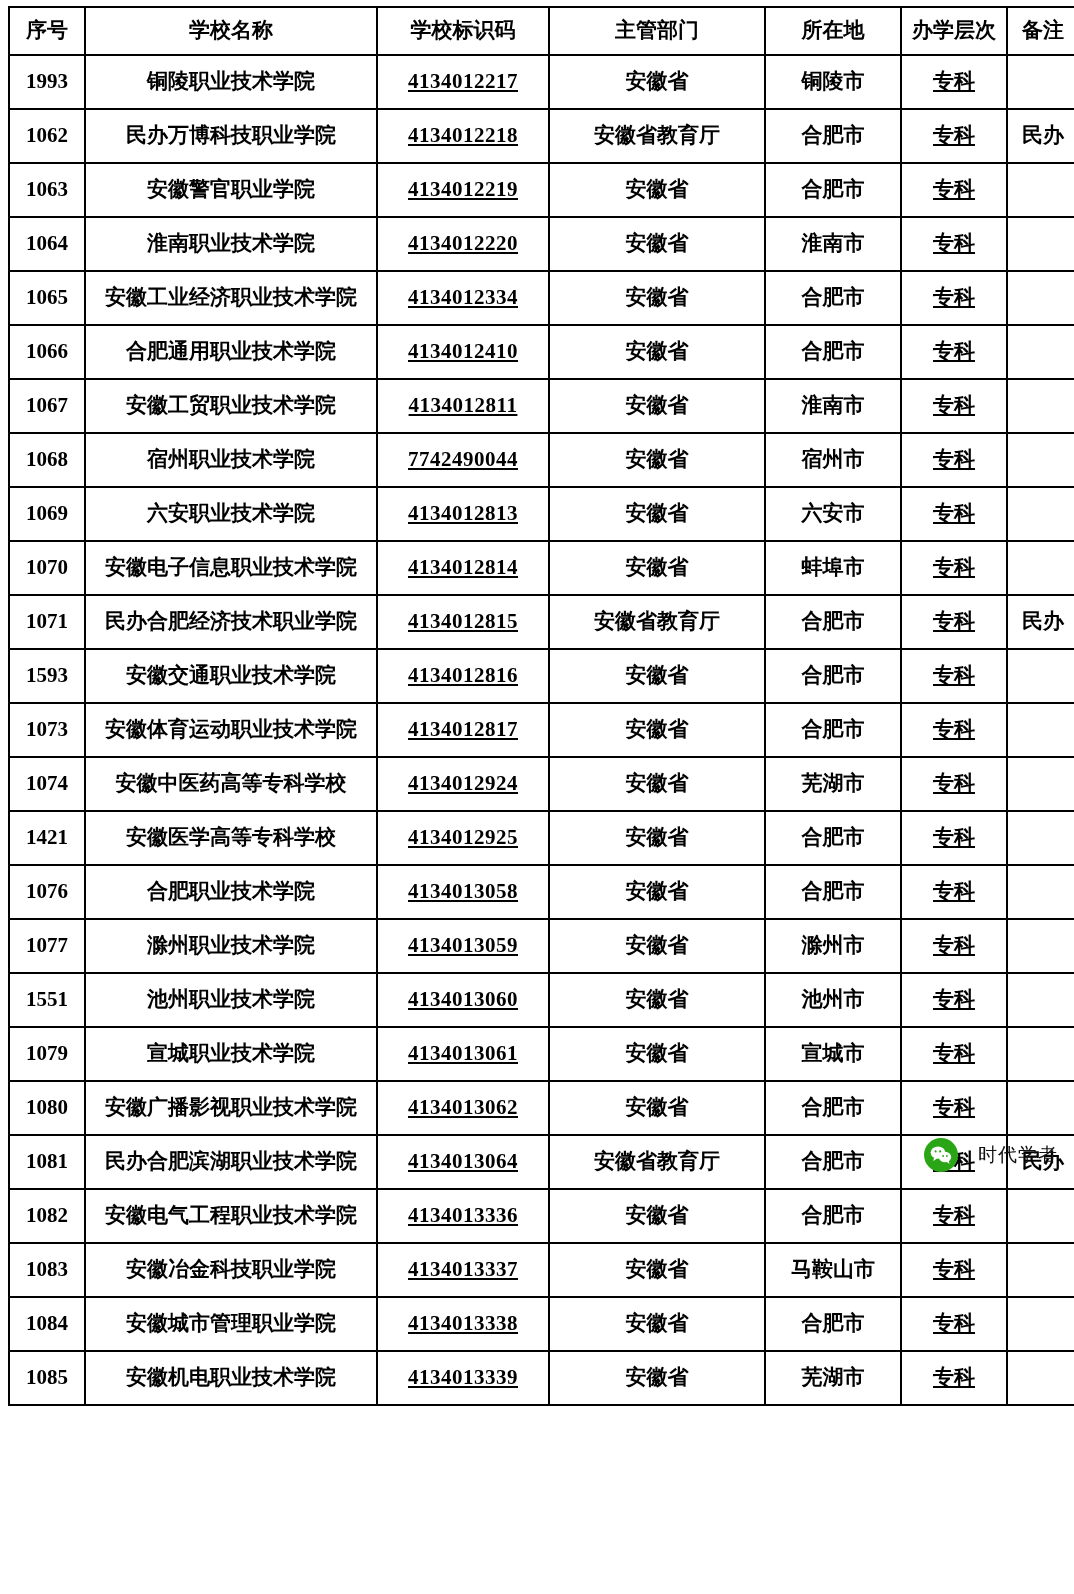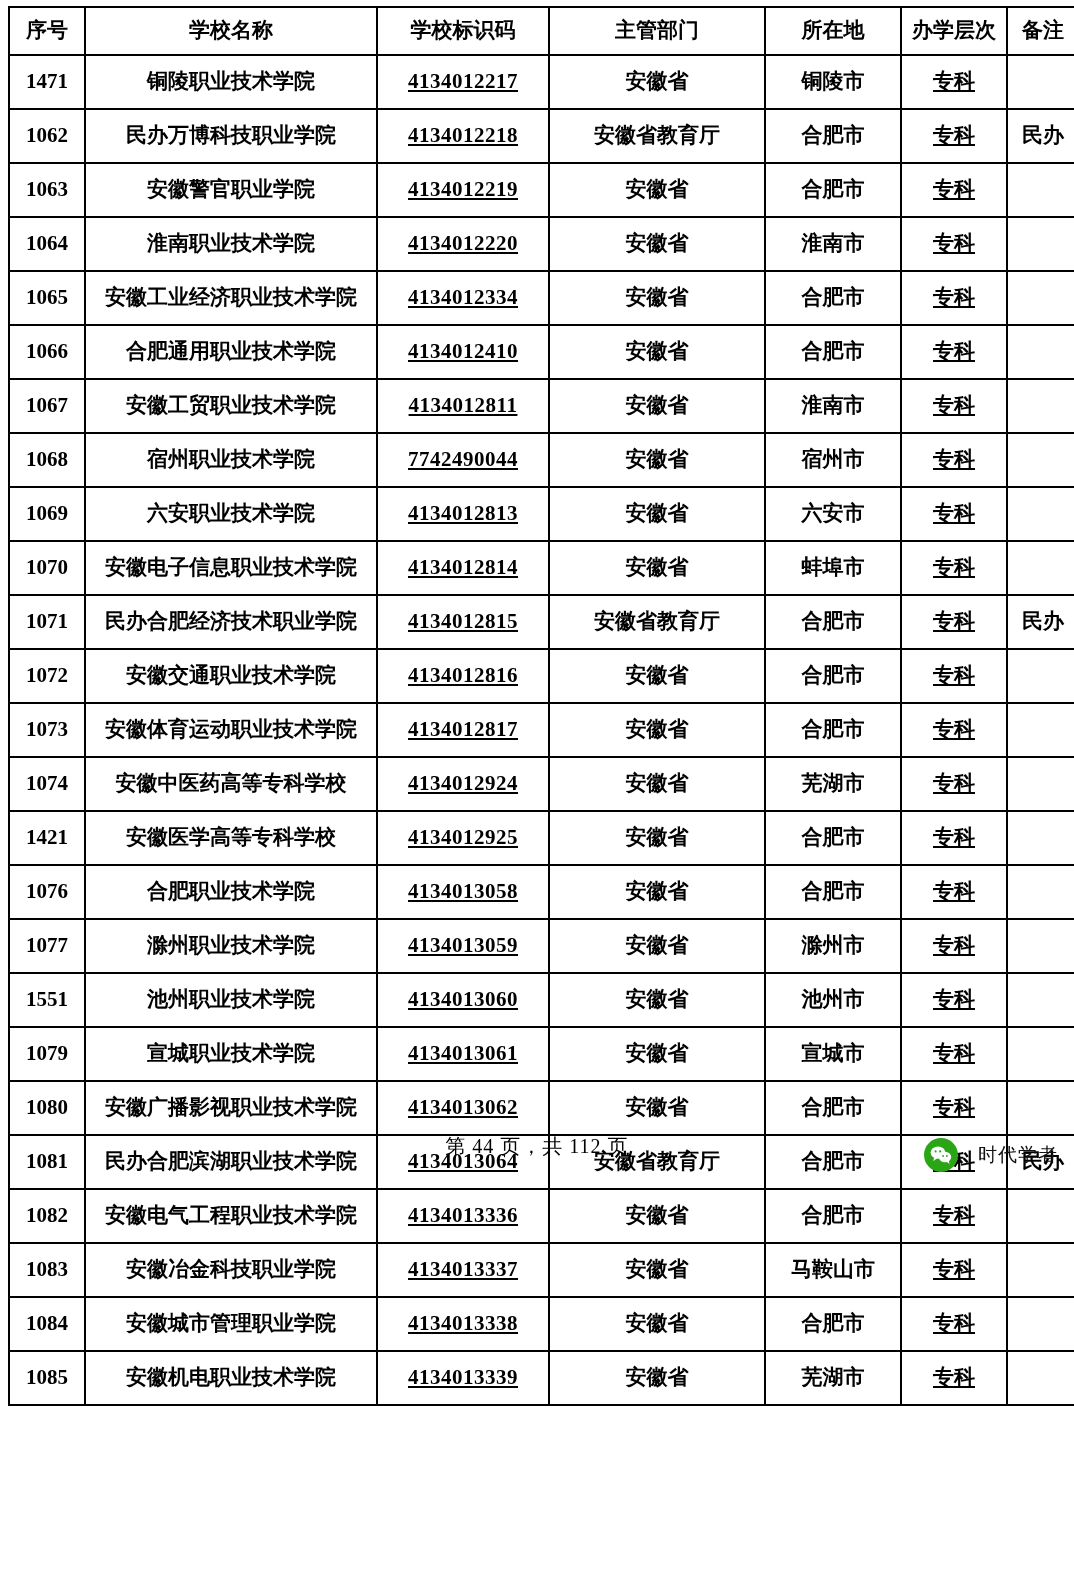--- a/index.html
+++ b/index.html
@@ -116,21 +116,21 @@
         <th>学校名称</th>
         <th>学校标识码</th>
         <th>主管部门</th>
         <th>所在地</th>
         <th>办学层次</th>
         <th>备注</th>
       </tr>
     </thead>
     <tbody id="table-body">
     <tr>
-          <td class="idx">1471</td>
+          <td class="idx">1993</td>
           <td class="name">铜陵职业技术学院</td>
           <td class="code">4134012217</td>
           <td class="dept">安徽省</td>
           <td class="loc">铜陵市</td>
           <td class="level">专科</td>
           <td class="note"></td>
         </tr>
         <tr>
           <td class="idx">1062</td>
           <td class="name">民办万博科技职业学院</td>
@@ -215,21 +215,21 @@
         <tr>
           <td class="idx">1071</td>
           <td class="name">民办合肥经济技术职业学院</td>
           <td class="code">4134012815</td>
           <td class="dept">安徽省教育厅</td>
           <td class="loc">合肥市</td>
           <td class="level">专科</td>
           <td class="note">民办</td>
         </tr>
         <tr>
-          <td class="idx">1072</td>
+          <td class="idx">1593</td>
           <td class="name">安徽交通职业技术学院</td>
           <td class="code">4134012816</td>
           <td class="dept">安徽省</td>
           <td class="loc">合肥市</td>
           <td class="level">专科</td>
           <td class="note"></td>
         </tr>
         <tr>
           <td class="idx">1073</td>
           <td class="name">安徽体育运动职业技术学院</td>
@@ -343,21 +343,20 @@
           <td class="name">安徽机电职业技术学院</td>
           <td class="code">4134013339</td>
           <td class="dept">安徽省</td>
           <td class="loc">芜湖市</td>
           <td class="level">专科</td>
           <td class="note"></td>
         </tr>
       </tbody>
   </table>
 
-  <div class="footer">第 44 页，共 112 页</div>
 
   <div class="watermark">
     <span class="wm-logo">
       <svg width="22" height="20" viewBox="0 0 22 20" aria-hidden="true">
         <ellipse cx="8" cy="7.6" rx="7.4" ry="6.2" fill="#ffffff"></ellipse>
         <polygon points="4.2,12.2 3.2,16 7.2,13.4" fill="#ffffff"></polygon>
         <circle cx="5.6" cy="6.4" r="1.05" fill="#2aa515"></circle>
         <circle cx="10.2" cy="6.4" r="1.05" fill="#2aa515"></circle>
         <ellipse cx="15" cy="12" rx="6.2" ry="5.2" fill="#ffffff"></ellipse>
         <polygon points="18.6,15.6 19.6,19 16.2,16.6" fill="#ffffff"></polygon>

